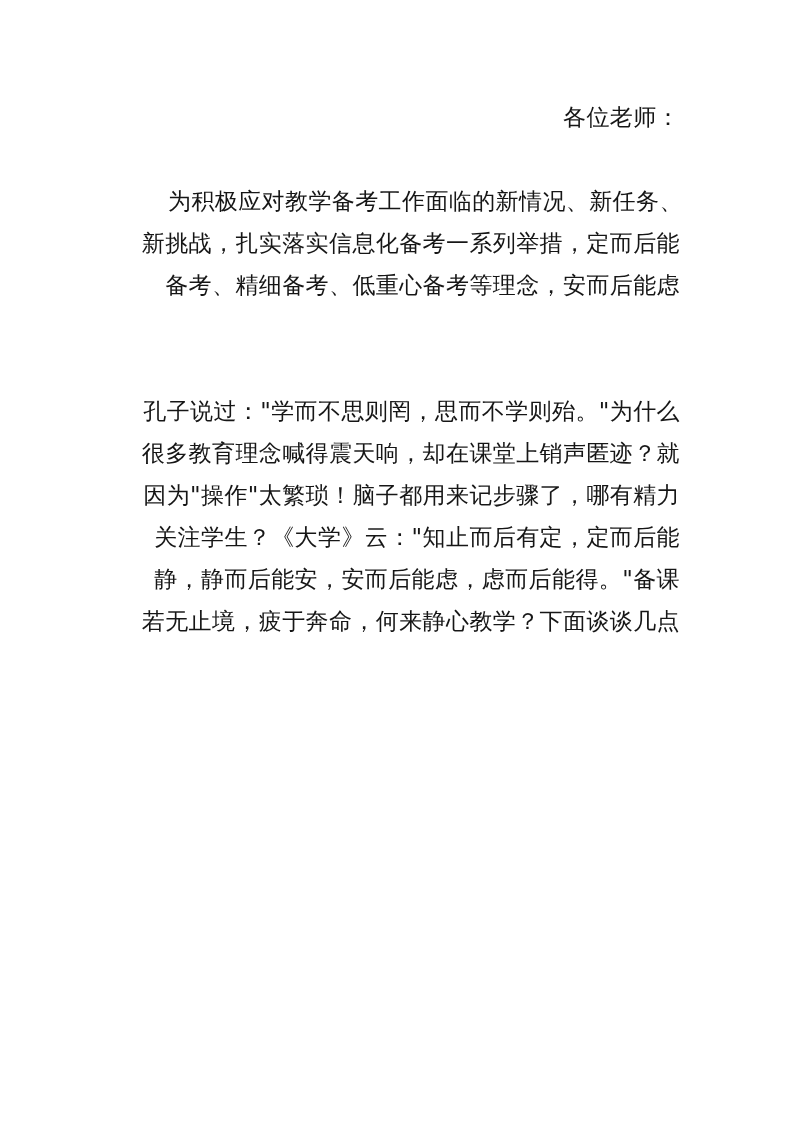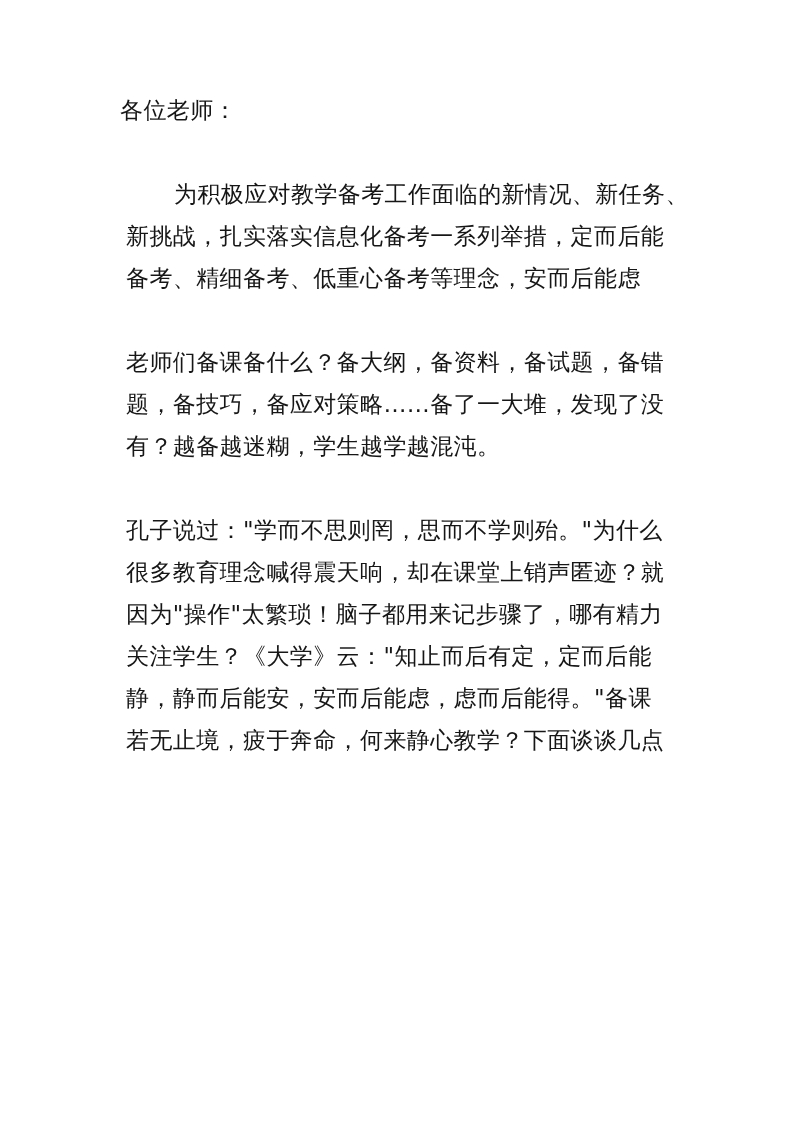--- a/index.html
+++ b/index.html
@@ -9,64 +9,59 @@
     }
     body {
       width: 793px;
       height: 1122px;
       position: relative;
       overflow: hidden;
     }
     .page {
       position: absolute;
       left: 120px;
-      top: 89px;
+      top: 96px;
       width: 560px;
       font-family: "DejaVu Sans", "Liberation Sans", sans-serif;
       font-size: 23px;
       line-height: 42px;
       color: #161616;
       letter-spacing: 0.4px;
+      text-align: right;
     }
     .line {
       display: block;
       height: 42px;
       white-space: nowrap;
     }
     .indent {
       padding-left: 48px;
     }
     .blank {
       display: block;
       height: 42px;
     }
     .para {
       display: block;
-      margin-left: 6px;
     }
   </style>
 </head>
 <body>
 
 <div class="page">
   <span class="line">各位老师：</span>
   <span class="blank"></span>
 
   <div class="para">
     <span class="line indent">为积极应对教学备考工作面临的新情况、新任务、</span>
     <span class="line">新挑战，扎实落实信息化备考一系列举措，定而后能</span>
     <span class="line">备考、精细备考、低重心备考等理念，安而后能虑</span>
   </div>
   <span class="blank"></span>
 
-  <div class="para">
-    <span class="line">老师们备课备什么？备大纲，备资料，备试题，备错</span>
-    <span class="line">题，备技巧，备应对策略……备了一大堆，发现了没</span>
-    <span class="line">有？越备越迷糊，学生越学越混沌。</span>
-  </div>
   <span class="blank"></span>
 
   <div class="para">
     <span class="line">孔子说过："学而不思则罔，思而不学则殆。"为什么</span>
     <span class="line">很多教育理念喊得震天响，却在课堂上销声匿迹？就</span>
     <span class="line">因为"操作"太繁琐！脑子都用来记步骤了，哪有精力</span>
     <span class="line">关注学生？《大学》云："知止而后有定，定而后能</span>
     <span class="line">静，静而后能安，安而后能虑，虑而后能得。"备课</span>
     <span class="line">若无止境，疲于奔命，何来静心教学？下面谈谈几点</span>
   </div>

